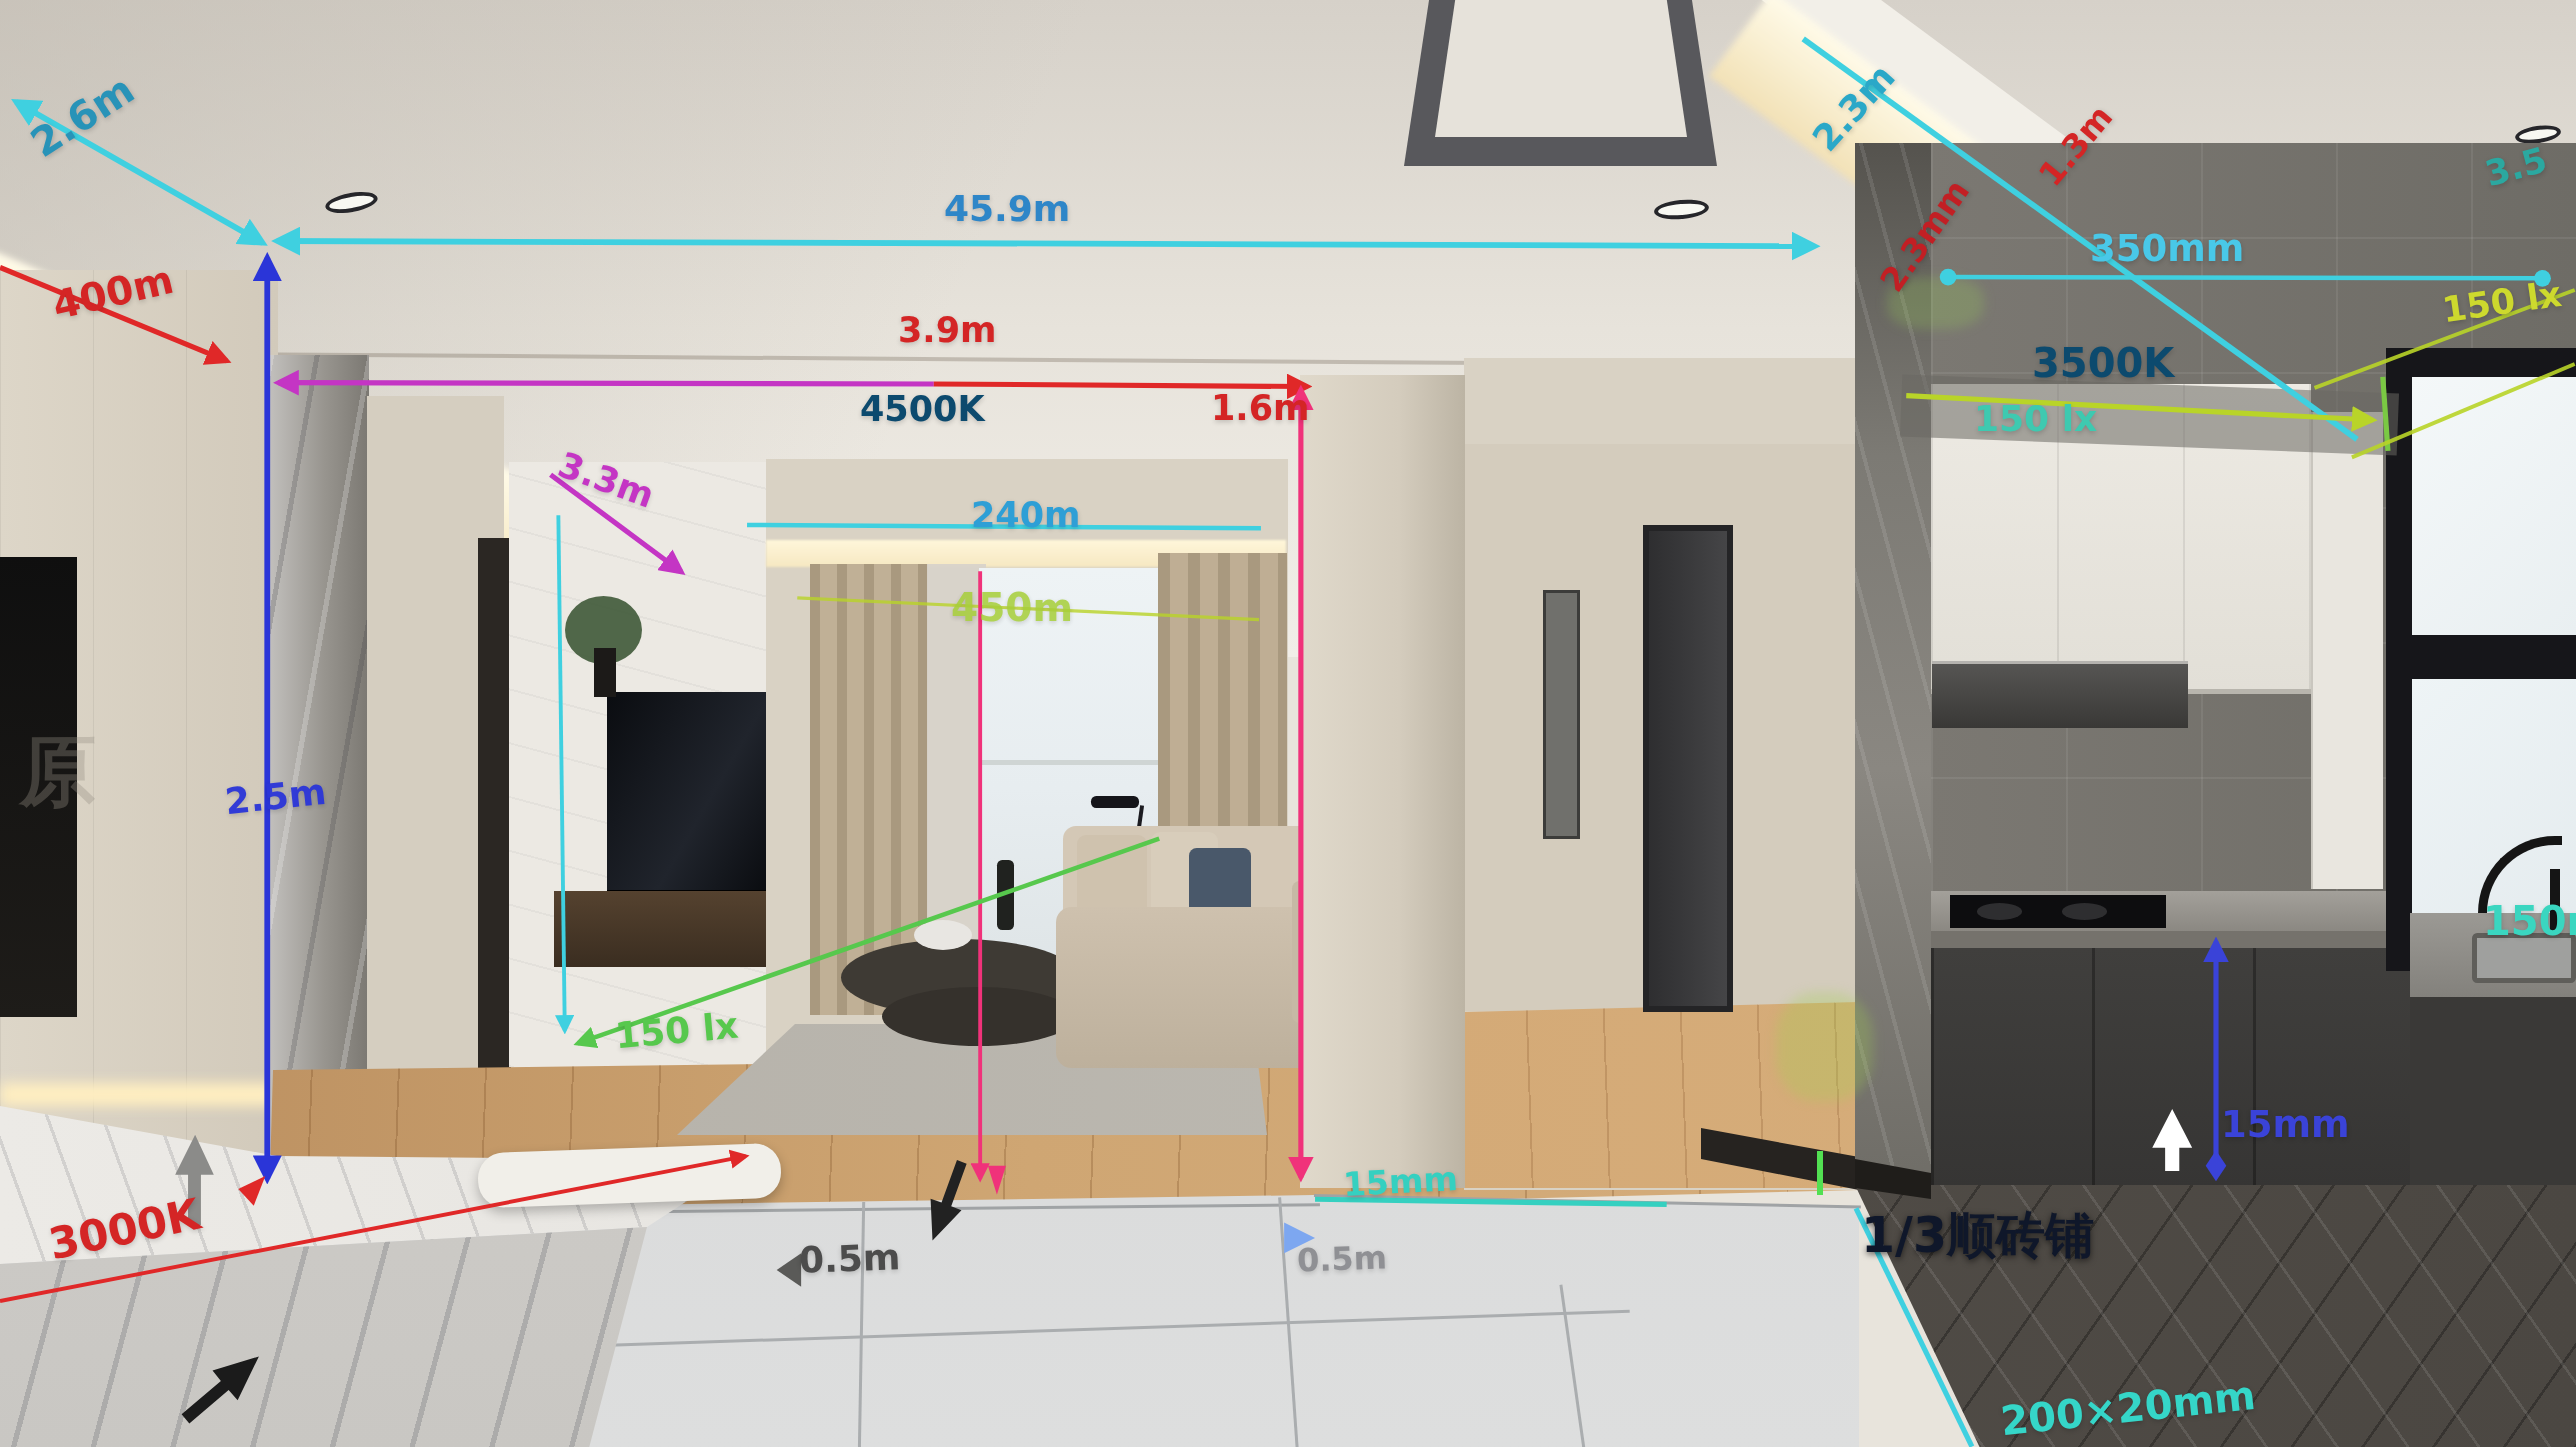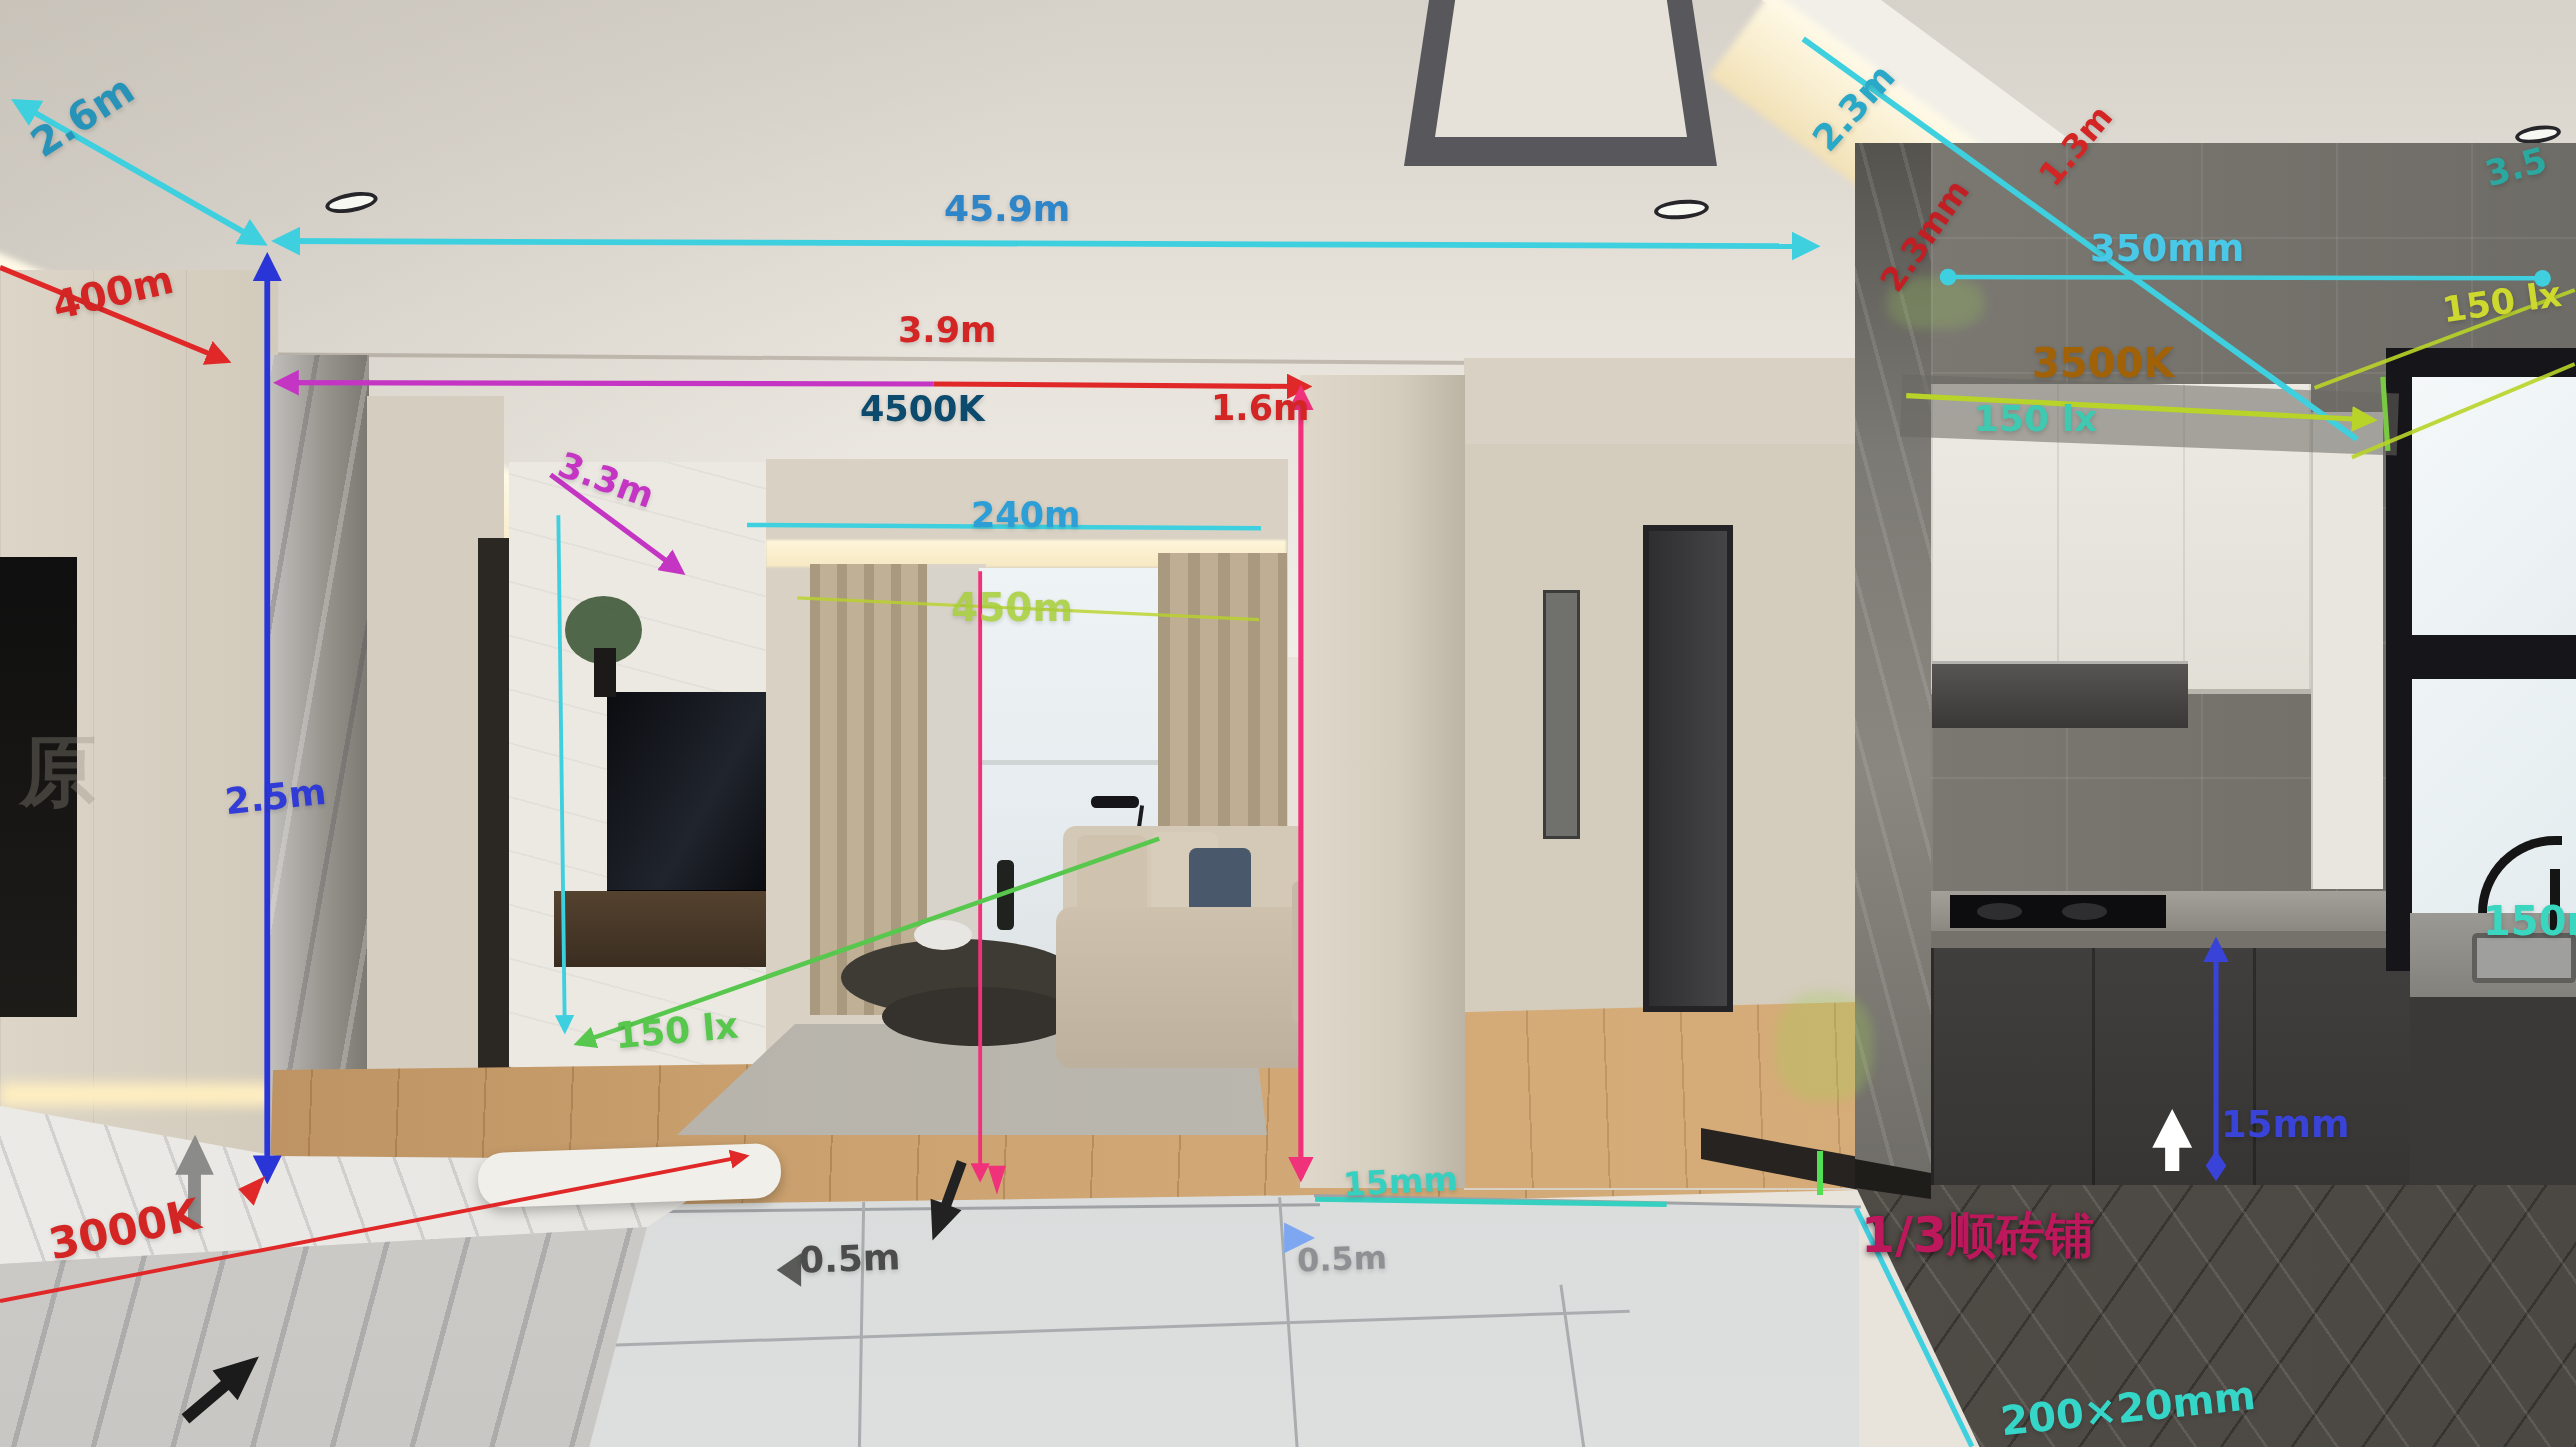--- a/index.html
+++ b/index.html
@@ -207,24 +207,24 @@
   .a3000 { left:48px;  top:1204px; font-size:43px; color:#d42525; transform:rotate(-12deg); }
   .a05a  { left:799px;top:1238px; font-size:36px; color:#4c4c4c; transform:rotate(-2deg); }
   .a05b  { left:1297px;top:1240px; font-size:32px; color:#8f9094; transform:rotate(-2deg); }
   .a15t  { left:1343px;top:1162px; font-size:33px; color:#35d0c0; transform:rotate(-3deg); }
   .a23c  { left:1803px;top:87px;  font-size:36px; color:#2aa8c8; transform:rotate(-48deg); }
   .a13r  { left:2029px;top:126px;  font-size:33px; color:#d42525; transform:rotate(-50deg); }
   .a23mm { left:1861px;top:216px;  font-size:33px; color:#c21f24; transform:rotate(-55deg); }
   .a350  { left:2090px;top:227px;  font-size:37px; color:#49c8e8; }
   .a35   { left:2485px;top:147px;  font-size:35px; color:#2ba8a0; transform:rotate(-15deg); }
   .a150y { left:2442px;top:282px;  font-size:35px; color:#cdd92e; transform:rotate(-8deg); }
-  .a3500 { left:2032px;top:340px;  font-size:40px; color:#a16207; }
+  .a3500 { left:2032px;top:340px;  font-size:40px; color:#0c4a6e; }
   .a150t { left:1974px;top:398px;  font-size:36px; color:#3ec9b0; }
   .a15b  { left:2221px;top:1103px; font-size:37px; color:#3a43d8; }
-  .anote { left:1861px;top:1203px; font-size:49px; color:#be185d; font-weight:bold;
+  .anote { left:1861px;top:1203px; font-size:49px; color:#0f172a; font-weight:bold;
            text-shadow:0 1.9px 6.4px rgba(0,0,0,.6); }
   .a200  { left:2000px;top:1385px; font-size:40px; color:#35d6c8; transform:rotate(-6deg); }
   .a150m { left:2483px;top:898px; font-size:40px; color:#3ad6c0; }
   .wm    { left:19.3px;  top:721px; font-size:77px; color:rgba(150,143,133,.35); font-weight:bold; z-index:40; }
 </style>
 </head>
 <body>
 
 <div id="stage">
 

